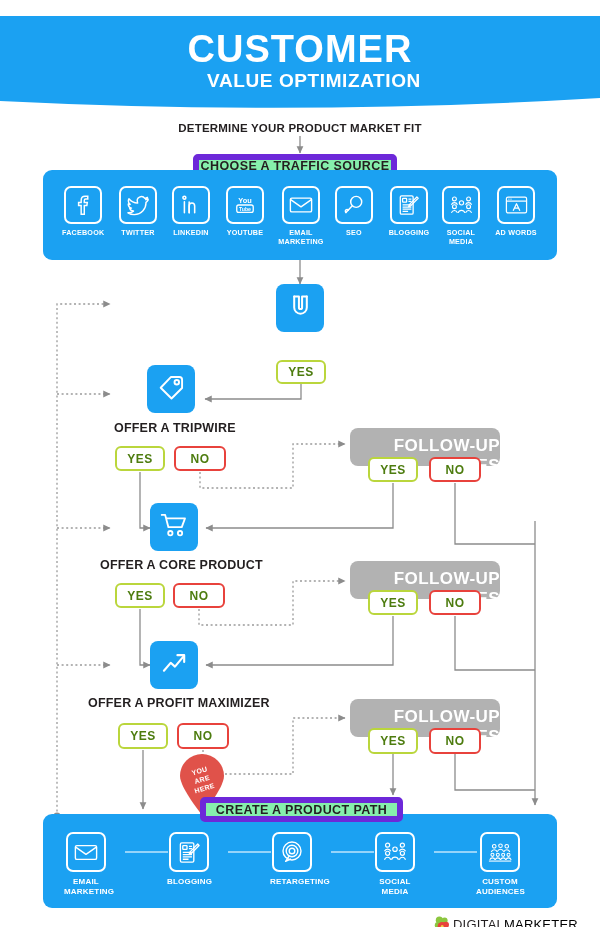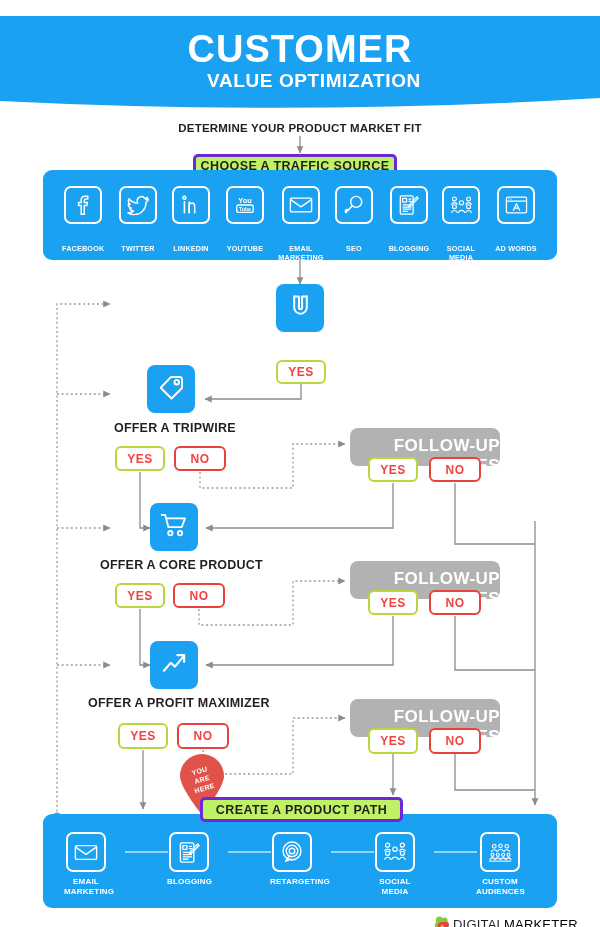--- a/index.html
+++ b/index.html
@@ -30,39 +30,39 @@
 
   
   .abs{position:absolute;}
   .ctext{
     font-size:11.5px;font-weight:bold;color:#231f20;letter-spacing:0.2px;
     white-space:nowrap;
   }
 
   
   .pill{
-    position:absolute;background:#bef264;border:3px solid #6d28d9;
+    position:absolute;background:#86efac;border:6px solid #6d28d9;
     border-radius:5px;display:flex;align-items:center;justify-content:center;
     font-size:12.5px;font-weight:bold;color:#231f20;letter-spacing:0.4px;
     white-space:nowrap;box-sizing:border-box;
   }
 
   
   .bluebar{
     position:absolute;background:#1ba1f2;border-radius:9px;
   }
   .srcitem{position:absolute;text-align:center;}
   .srcbox{
     width:38px;height:38px;border:2px solid #ffffff;border-radius:7px;
     box-sizing:border-box;margin:0 auto;
     display:flex;align-items:center;justify-content:center;
   }
   .srclabel{
     color:#ffffff;font-size:7.2px;font-weight:bold;letter-spacing:0.2px;
-    margin-top:20px;line-height:9px;text-transform:uppercase;text-align:center;
+    margin-top:4px;line-height:9px;text-transform:uppercase;text-align:center;
   }
 
   .retitem{position:absolute;text-align:center;}
   .retbox{
     width:40px;height:40px;border:2px solid #ffffff;border-radius:7px;
     box-sizing:border-box;margin:0 auto;
     display:flex;align-items:center;justify-content:center;
   }
   .retlabel{
     color:#ffffff;font-size:8px;font-weight:bold;letter-spacing:0.2px;
@@ -72,21 +72,21 @@
   
   .tile{
     position:absolute;width:48px;height:48px;background:#1ba1f2;
     border-radius:8px;display:flex;align-items:center;justify-content:center;
   }
 
   
   .ynbtn{
     position:absolute;background:#ffffff;border-radius:6px;
     display:flex;align-items:center;justify-content:center;
-    font-size:12px;font-weight:bold;color:#ef4444;letter-spacing:0.5px;
+    font-size:12px;font-weight:bold;color:#4d7c0f;letter-spacing:0.5px;
     box-sizing:border-box;
   }
   .yes{border:2px solid #bad63c;}
   .no{border:2px solid #e8423c;}
 
   
   .fup{
     position:absolute;background:#b2b2b2;border-radius:8px;
     box-sizing:border-box;
   }

